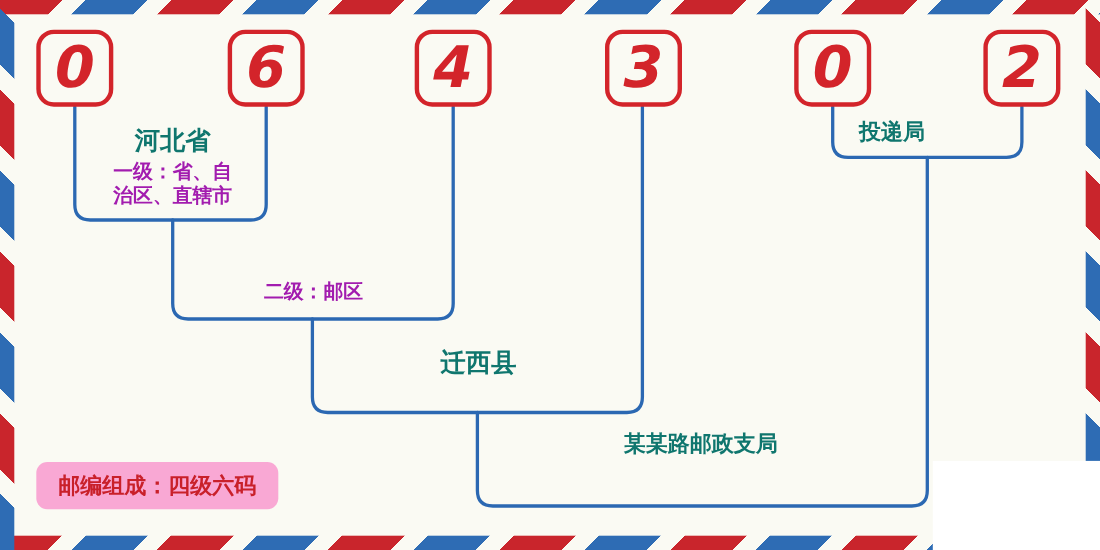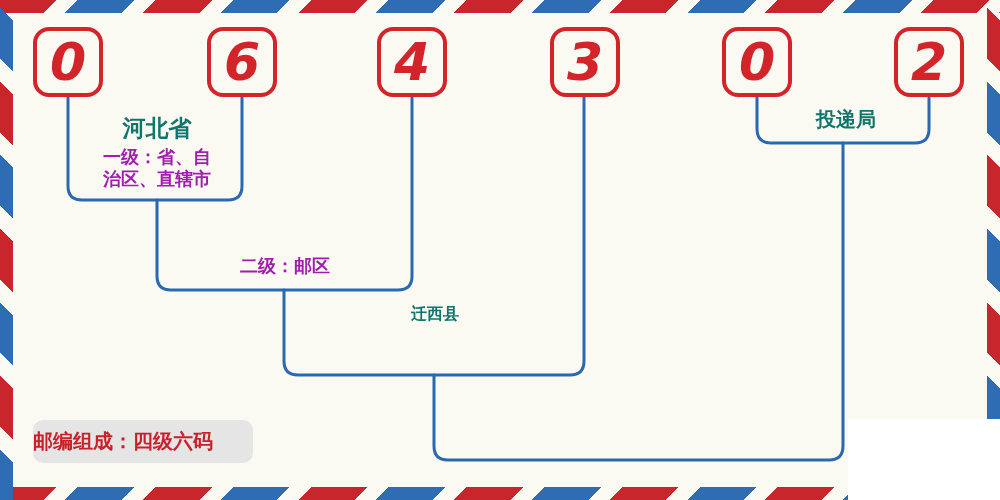--- a/index.html
+++ b/index.html
@@ -42,22 +42,22 @@
     font-family:"DejaVu Serif","Liberation Serif",serif;
     font-weight:bold;color:#0f766e;font-size:22px;line-height:1.15;
   }
   .lbl.red{
     font-family:"DejaVu Sans","Liberation Sans",sans-serif;
     font-weight:bold;color:#a21caf;font-size:18px;line-height:1.23;
   }
   
   .badge{
     position:absolute;left:33px;top:420px;width:220px;height:43px;
-    background:#e5e5e5;border-radius:10px;z-index:3;
-    display:flex;align-items:center;justify-content:flex-start;
+    background:#f9a8d4;border-radius:10px;z-index:3;
+    display:flex;align-items:center;justify-content:center;
   }
   .badge span{
     font-family:"DejaVu Serif","Liberation Serif",serif;
     font-weight:bold;color:#c9202a;font-size:20px;
   }
   
   .corner-patch{
     position:absolute;left:848px;top:419px;right:0;bottom:0;
     background:#ffffff;z-index:4;
   }
@@ -98,24 +98,25 @@
   <div class="digit-box" style="left:894px">
       <span>2</span>
     </div>
 
   <div class="lbl blue" style="left:157px;top:115px;font-size:23px">河北省</div>
   <div class="lbl red" style="left:157px;top:146px">一级：省、自
 治区、直辖市</div>
 
   <div class="lbl red" style="left:285px;top:255px">二级：邮区</div>
 
-  <div class="lbl blue" style="left:435px;top:305px;font-size:16px">迁西县</div>
+  <div class="lbl blue" style="left:435px;top:317px;font-size:23px">迁西县</div>
 
-  <div class="lbl blue" style="left:846px;top:108px;font-size:20px">投递局</div>
+  <div class="lbl blue" style="left:811px;top:108px;font-size:20px">投递局</div>
 
+  <div class="lbl blue" style="left:637px;top:392px;font-size:20px">某某路邮政支局</div>
 
   <div class="badge">
     <span>邮编组成：四级六码</span>
   </div>
 
   <div class="corner-patch"></div>
 
 </div>
 
 </body></html>

